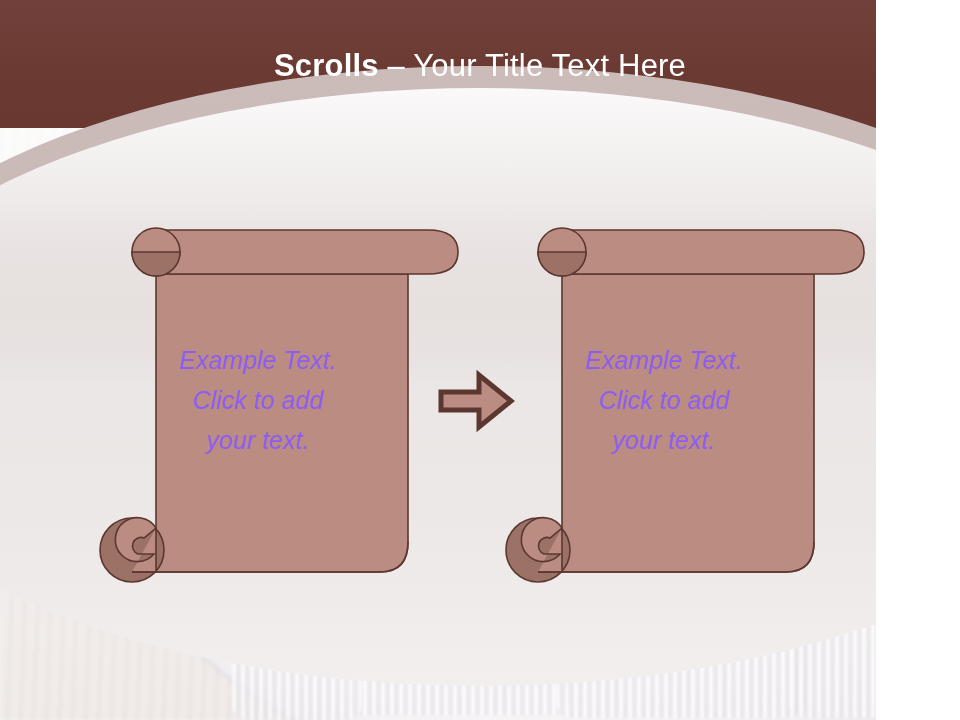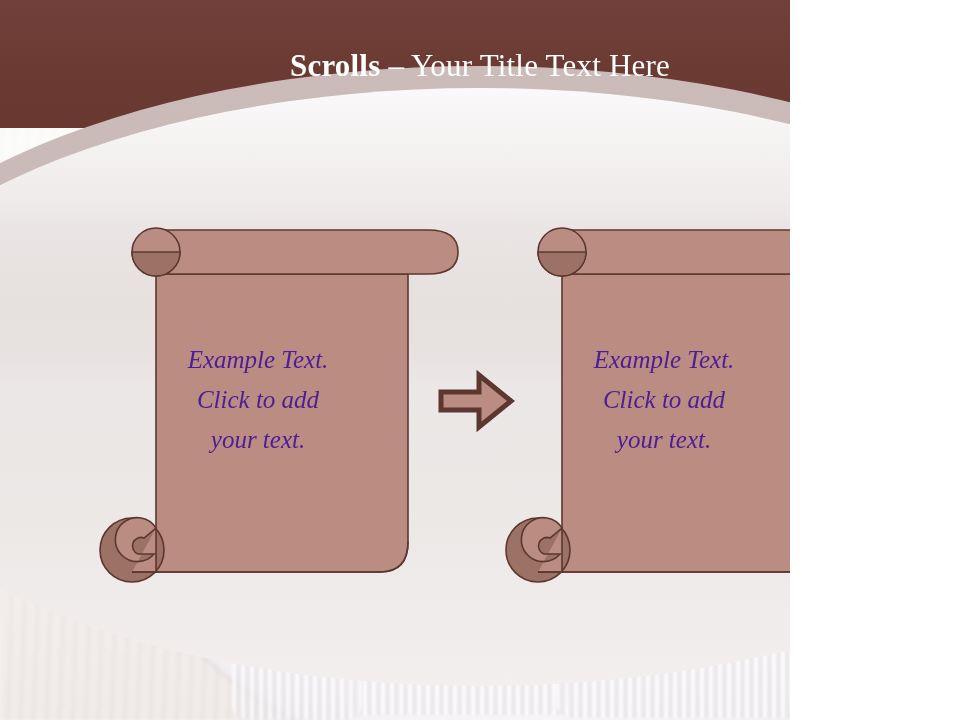--- a/index.html
+++ b/index.html
@@ -2,24 +2,24 @@
 <html><head>
 <meta charset="utf-8">
 <style>
   html, body {
     margin: 0;
     padding: 0;
     background: #ffffff;
   }
   #slide {
     position: relative;
-    width: 790px;
+    width: 876px;
     height: 720px;
     overflow: hidden;
-    font-family: Liberation Serif, serif;
+    font-family: Liberation Sans, sans-serif;
     background: #f2f0ef;
   }
 
   
   .bg-photo {
     position: absolute;
     inset: 0;
     overflow: hidden;
   }
   
@@ -158,21 +158,21 @@
 
   .scroll-text {
     position: absolute;
     left: 24px;
     top: 128px;
     width: 272px;
     text-align: center;
     font-style: italic;
     font-size: 25px;
     line-height: 40px;
-    color: #4c1d95;
+    color: #8b5cf6;
     white-space: pre-line;
   }
 
   
   .flow-arrow {
     position: absolute;
     left: 437px;
     top: 370px;
     width: 78px;
     height: 62px;

